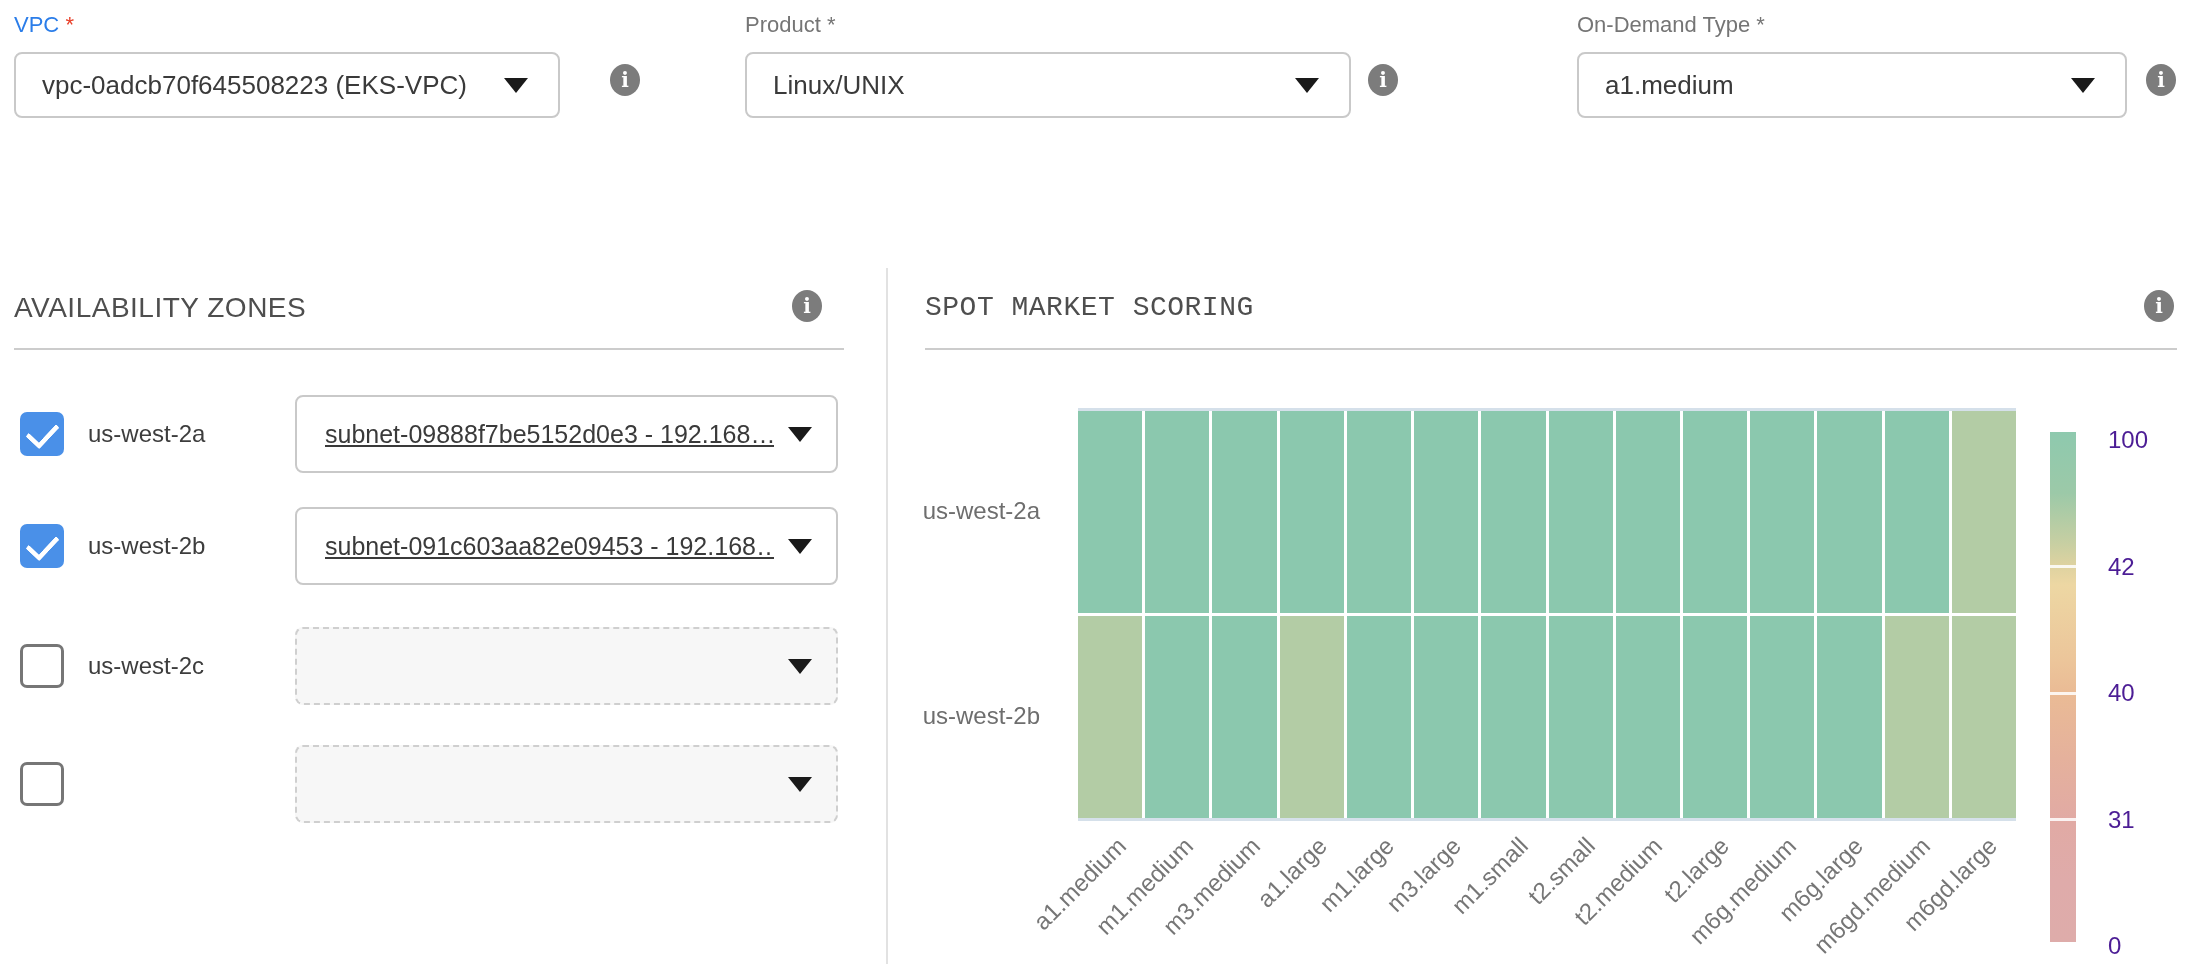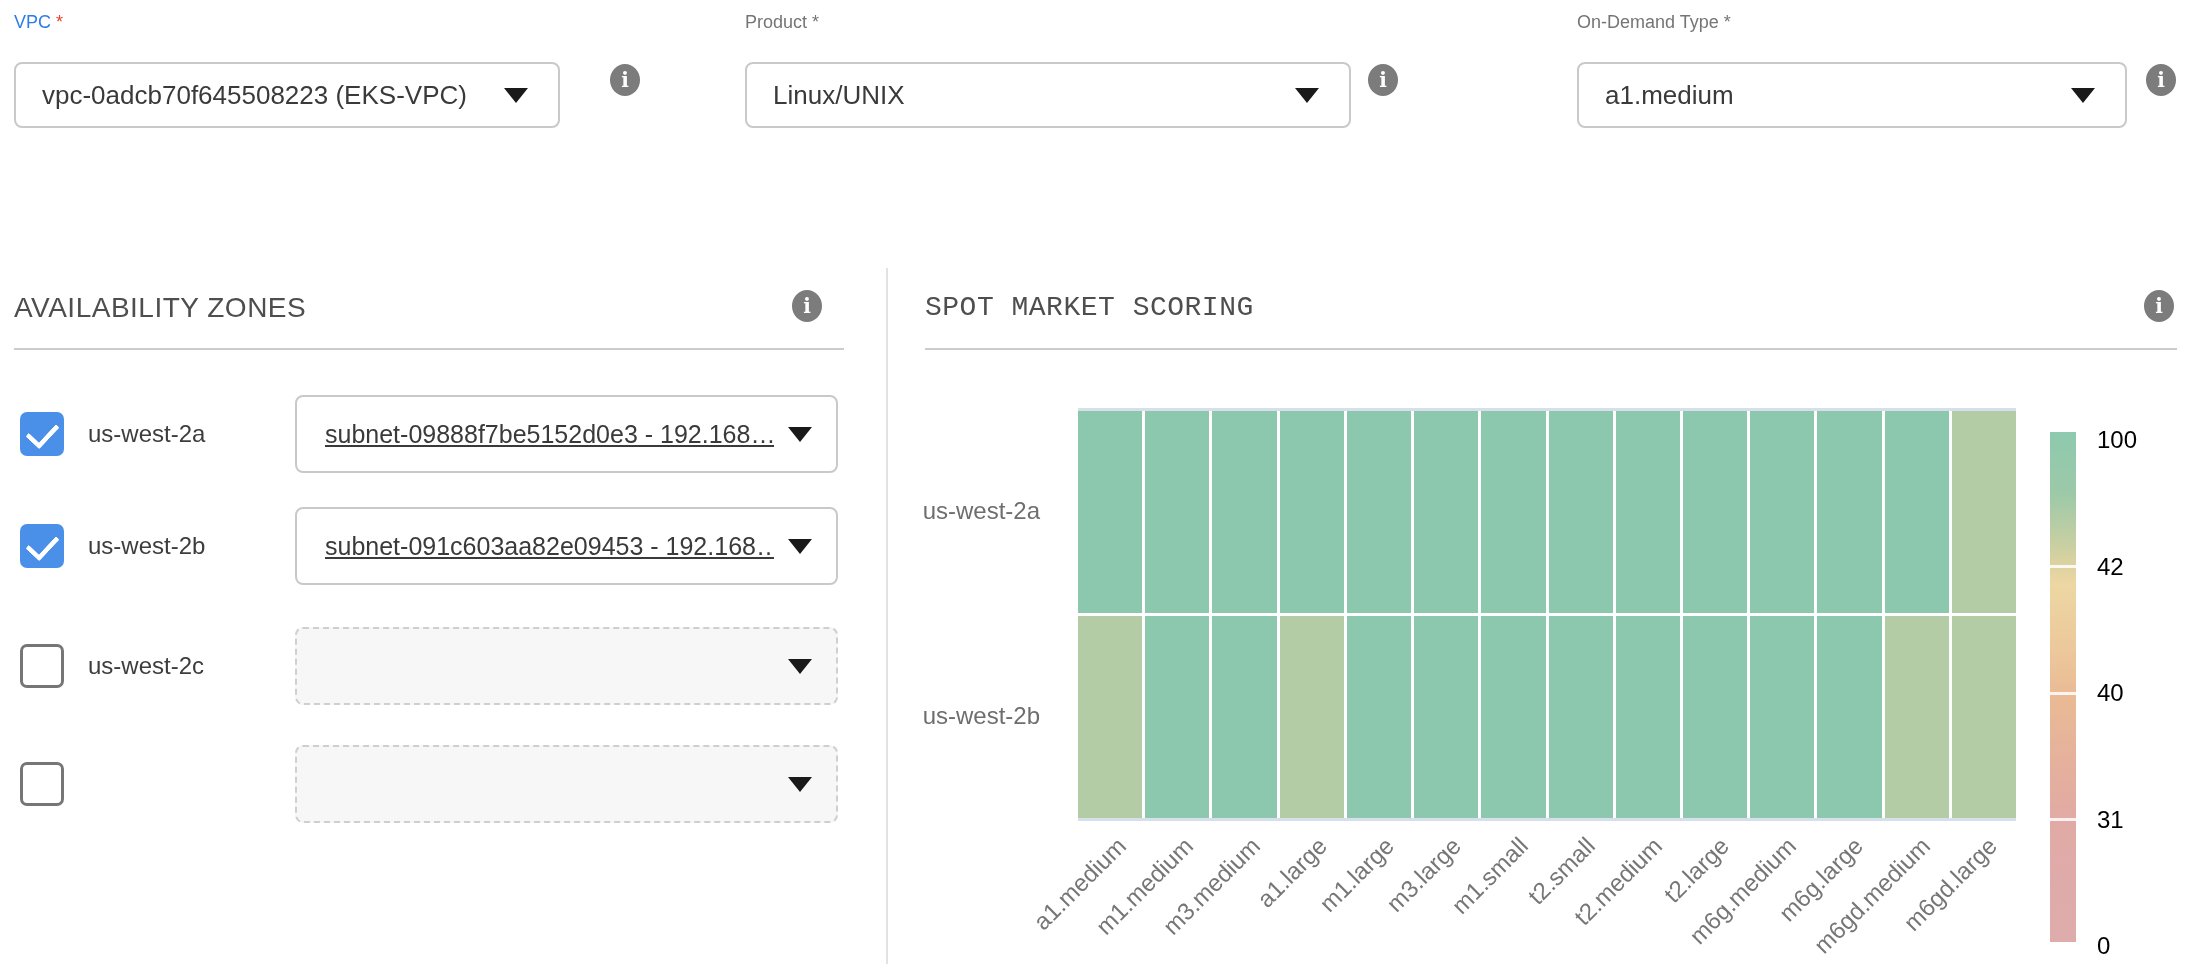--- a/index.html
+++ b/index.html
@@ -1,24 +1,24 @@
 <!DOCTYPE html>
 <html><head>
 <meta charset="utf-8">
 <style>
   * { margin:0; padding:0; box-sizing:border-box; }
   html,body { width:2196px; height:964px; background:#fff; overflow:hidden;
               font-family:"Liberation Sans", sans-serif; position:relative; }
 
   
   .field { position:absolute; top:12px; }
-  .field-label { font-size:18px; color:#757575; height:30px; }
+  .field-label { font-size:22px; color:#757575; height:30px; }
   .field-label .lbl-blue { color:#2b7de9; }
   .field-label .req-red { color:#e8402a; }
-  .select-box { margin-top:20px; height:66px; border:2px solid #c9c9c9; border-radius:8px;
+  .select-box { margin-top:10px; height:66px; border:2px solid #c9c9c9; border-radius:8px;
                 background:#fff; display:flex; align-items:center; padding:0 30px 0 26px;
                 cursor:pointer; }
   .select-value { font-size:26px; color:#3a3a3a; flex:1; white-space:nowrap; overflow:hidden; }
   .caret { width:0; height:0; border-left:12px solid transparent; border-right:12px solid transparent;
            border-top:15px solid #1a1a1a; flex:none; margin-left:14px; }
   .info-icon { position:absolute; width:30px; height:32px; border-radius:50%; background:#7c7c7c;
                color:#fff; display:flex; align-items:center; justify-content:center;
                font-family:"DejaVu Serif", serif; font-size:20px; font-weight:bold; cursor:pointer; }
 
   
@@ -55,21 +55,21 @@
   .hm-xlabel { position:absolute; top:0; width:200px; text-align:right; font-size:24px; color:#767676;
                white-space:nowrap; transform:rotate(-45deg); transform-origin:100% 0; }
 
   
   .colorbar { position:absolute; left:2050px; top:432px; width:26px; height:510px;
               background:linear-gradient(to bottom,
                 #8ec9ae 0%, #9cc9a8 12%, #c8cfa2 22%, #ddd2a0 26%, #edd7a3 30%,
                 #ecc59a 45%, #eabb95 51%, #e5b19c 64%, #e1aaa4 76%, #dfabaa 88%, #deacaa 100%); }
   .cb-line { position:absolute; left:0; width:100%; height:3px; background:rgba(255,255,255,.85); }
   .cb-ticks { position:absolute; left:2096px; top:0; width:80px; height:964px; }
-  .cb-tick { position:absolute; left:1px; font-size:24px; color:#000000; }
+  .cb-tick { position:absolute; left:12px; font-size:24px; color:#4c1d95; }
 </style>
 </head>
 <body>
 
 <div class="field" style="left:14px; width:546px;">
   <div class="field-label"><span class="lbl-blue">VPC</span> <span class="req-red">*</span></div>
   <div class="select-box">
     <span class="select-value">vpc-0adcb70f645508223 (EKS-VPC)</span>
     <span class="caret"></span>
   </div>

